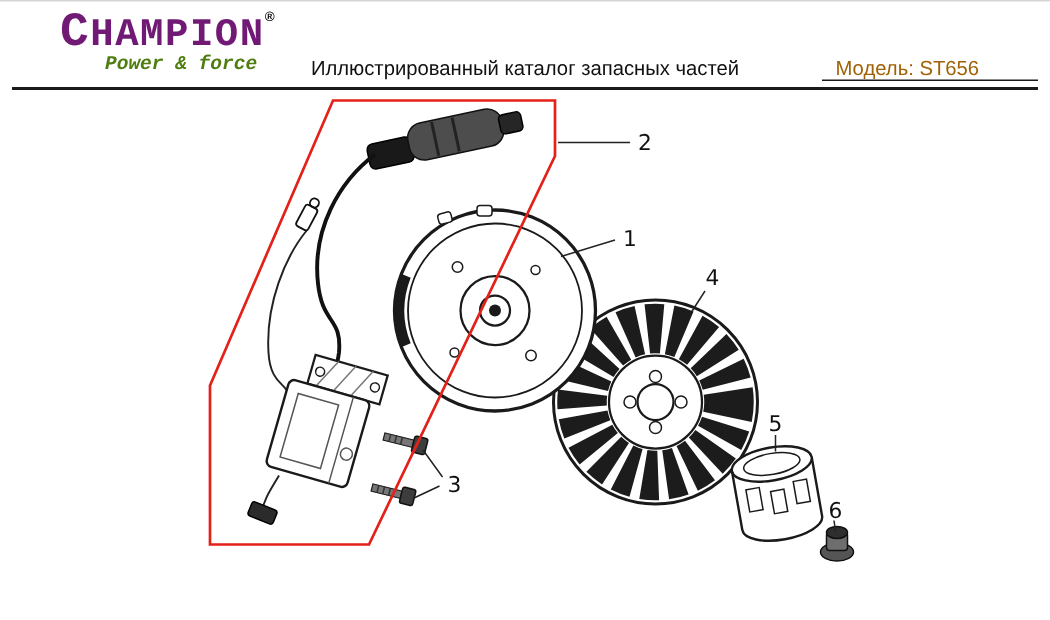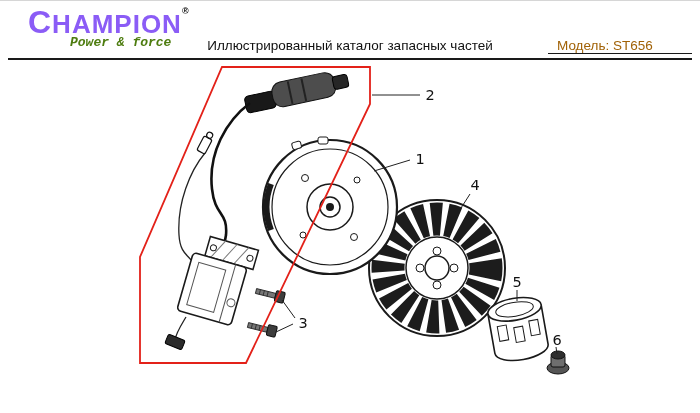--- a/index.html
+++ b/index.html
@@ -10,26 +10,27 @@
     position:relative;
     overflow:hidden;
   }
   .page { position:absolute; inset:0; background:#fff; border-top:1px solid #d6d6d6; }
 
   
   .header { position:absolute; top:0; left:0; width:700px; height:58px; z-index:2; }
   .logo { position:absolute; left:28px; top:5px; }
   .brand {
     display:inline-block;
-    font-family:Liberation Sans, sans-serif;
+    font-family:Liberation Mono, monospace;
     font-weight:700;
     font-size:26px;
     letter-spacing:1px;
-    color:#8b5cf6;
+    color:#701a75;
     line-height:1;
+    margin-left:12px;
   }
   .brand::first-letter { font-size:32px; }
   .reg { font-size:9px; vertical-align:top; font-weight:700; color:#0a0a0a; }
   .tagline {
     font-family:Liberation Mono, monospace;
     font-style:italic;
     font-weight:700;
     font-size:13px;
     color:#4d7c0f;
     margin:-2px 0 0 42px;

